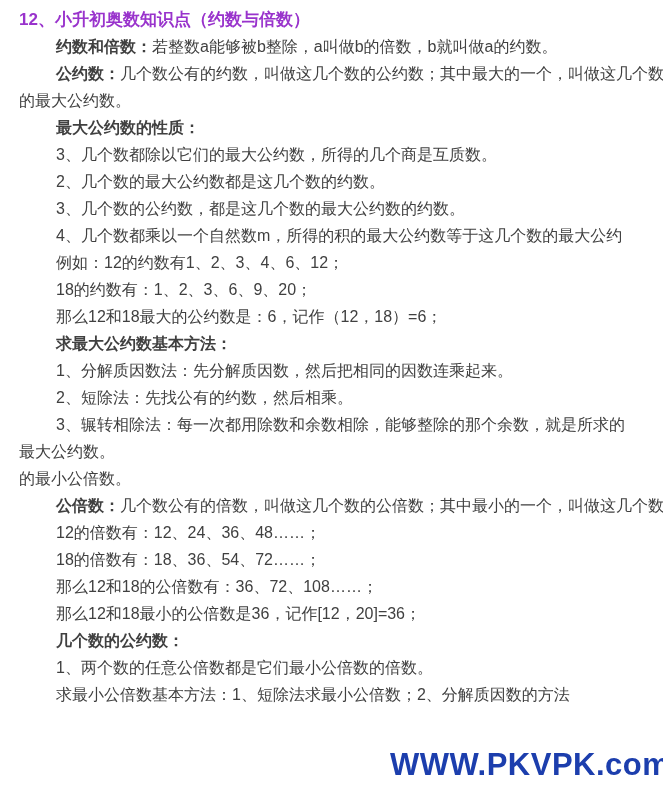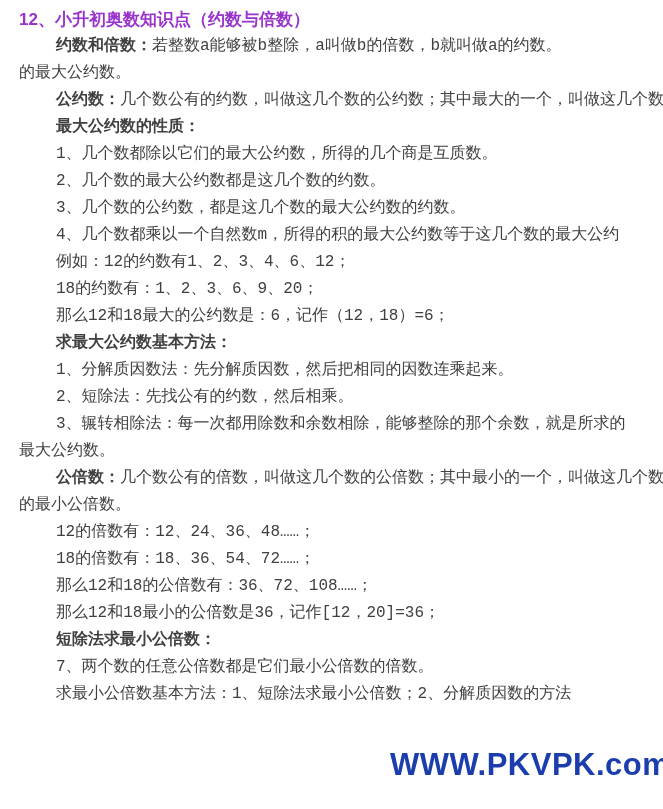--- a/index.html
+++ b/index.html
@@ -29,21 +29,20 @@
     font-weight: bold;
     font-size: 17px;
     line-height: 27px;
     color: var(--title-color, #9933CC);
     white-space: nowrap;
   }
   .line {
     height: 27px;
     line-height: 27px;
     white-space: nowrap;
-    font-family: Liberation Mono, monospace;
   }
   .p1 { padding-left: 37px; }
   .cont { padding-left: 0; }
   .bold { font-weight: bold; }
   .line b { font-weight: bold; }
   .watermark {
     position: absolute;
     left: 390px;
     top: 747px;
     font-size: 31px;
@@ -54,40 +53,40 @@
     font-family: "Liberation Sans", sans-serif;
   }
 </style>
 </head>
 <body style="background: rgb(255, 255, 255);">
 
 <div class="doc">
   <div class="title">12、小升初奥数知识点（约数与倍数）</div>
   <div>
       <div class="line p1"><b>约数和倍数：</b>若整数a能够被b整除，a叫做b的倍数，b就叫做a的约数。</div>
+      <div class="line p1"><b>公约数：</b>几个数公有的约数，叫做这几个数的公约数；其中最大的一个，叫做这几个数</div>
       <div class="line cont">的最大公约数。</div>
-      <div class="line p1"><b>公约数：</b>几个数公有的约数，叫做这几个数的公约数；其中最大的一个，叫做这几个数</div>
       <div class="line p1 bold">最大公约数的性质：</div>
-      <div class="line p1">1、几个数都除以它们的最大公约数，所得的几个商是互质数。</div>
+      <div class="line p1">3、几个数都除以它们的最大公约数，所得的几个商是互质数。</div>
       <div class="line p1">2、几个数的最大公约数都是这几个数的约数。</div>
       <div class="line p1">3、几个数的公约数，都是这几个数的最大公约数的约数。</div>
       <div class="line p1">4、几个数都乘以一个自然数m，所得的积的最大公约数等于这几个数的最大公约</div>
       <div class="line p1">例如：12的约数有1、2、3、4、6、12；</div>
       <div class="line p1">18的约数有：1、2、3、6、9、20；</div>
       <div class="line p1">那么12和18最大的公约数是：6，记作（12，18）=6；</div>
       <div class="line p1 bold">求最大公约数基本方法：</div>
       <div class="line p1">1、分解质因数法：先分解质因数，然后把相同的因数连乘起来。</div>
       <div class="line p1">2、短除法：先找公有的约数，然后相乘。</div>
       <div class="line p1">3、辗转相除法：每一次都用除数和余数相除，能够整除的那个余数，就是所求的</div>
       <div class="line cont">最大公约数。</div>
+      <div class="line cont">的最小公倍数。</div>
       <div class="line p1"><b>公倍数：</b>几个数公有的倍数，叫做这几个数的公倍数；其中最小的一个，叫做这几个数</div>
-      <div class="line cont">的最小公倍数。</div>
       <div class="line p1">12的倍数有：12、24、36、48……；</div>
       <div class="line p1">18的倍数有：18、36、54、72……；</div>
       <div class="line p1">那么12和18的公倍数有：36、72、108……；</div>
       <div class="line p1">那么12和18最小的公倍数是36，记作[12，20]=36；</div>
-      <div class="line p1 bold">短除法求最小公倍数：</div>
-      <div class="line p1">7、两个数的任意公倍数都是它们最小公倍数的倍数。</div>
+      <div class="line p1 bold">几个数的公约数：</div>
+      <div class="line p1">1、两个数的任意公倍数都是它们最小公倍数的倍数。</div>
       <div class="line p1">求最小公倍数基本方法：1、短除法求最小公倍数；2、分解质因数的方法</div>
     </div>
 </div>
 
 <div class="watermark">WWW.PKVPK.com</div>
 
 </body></html>

